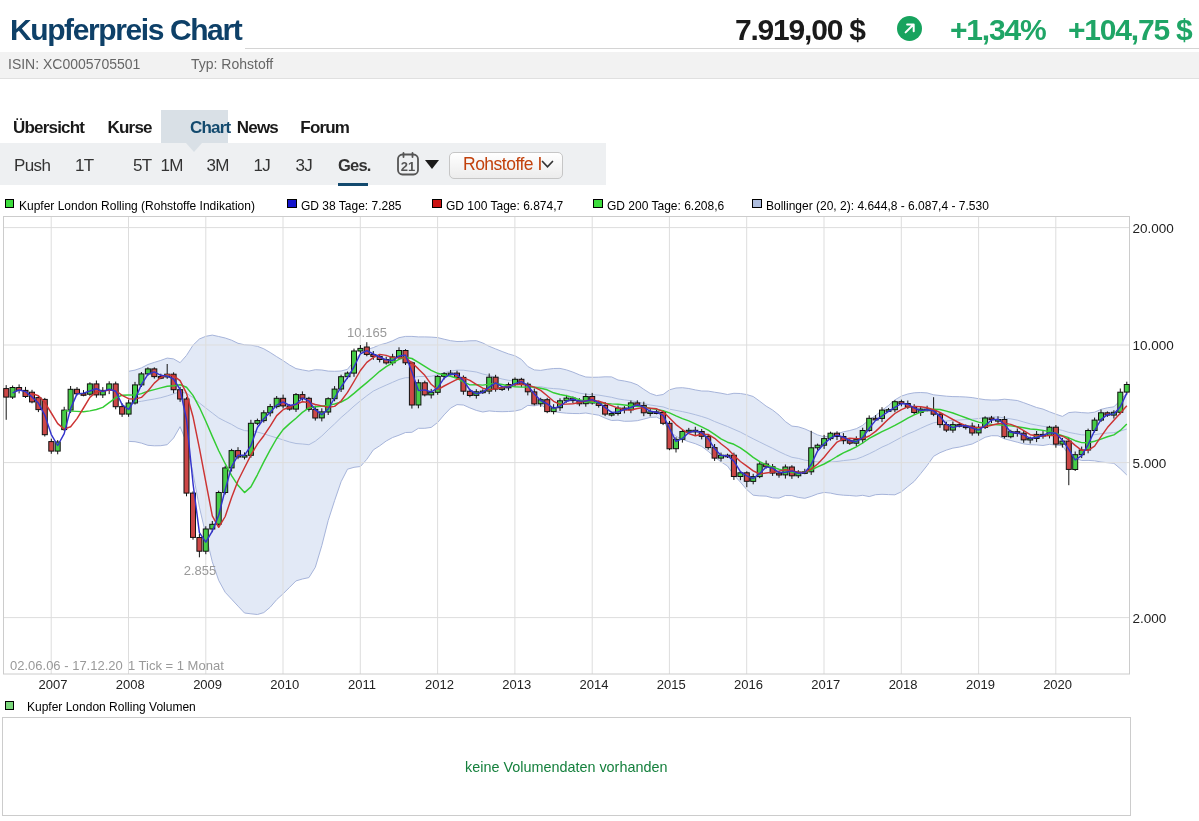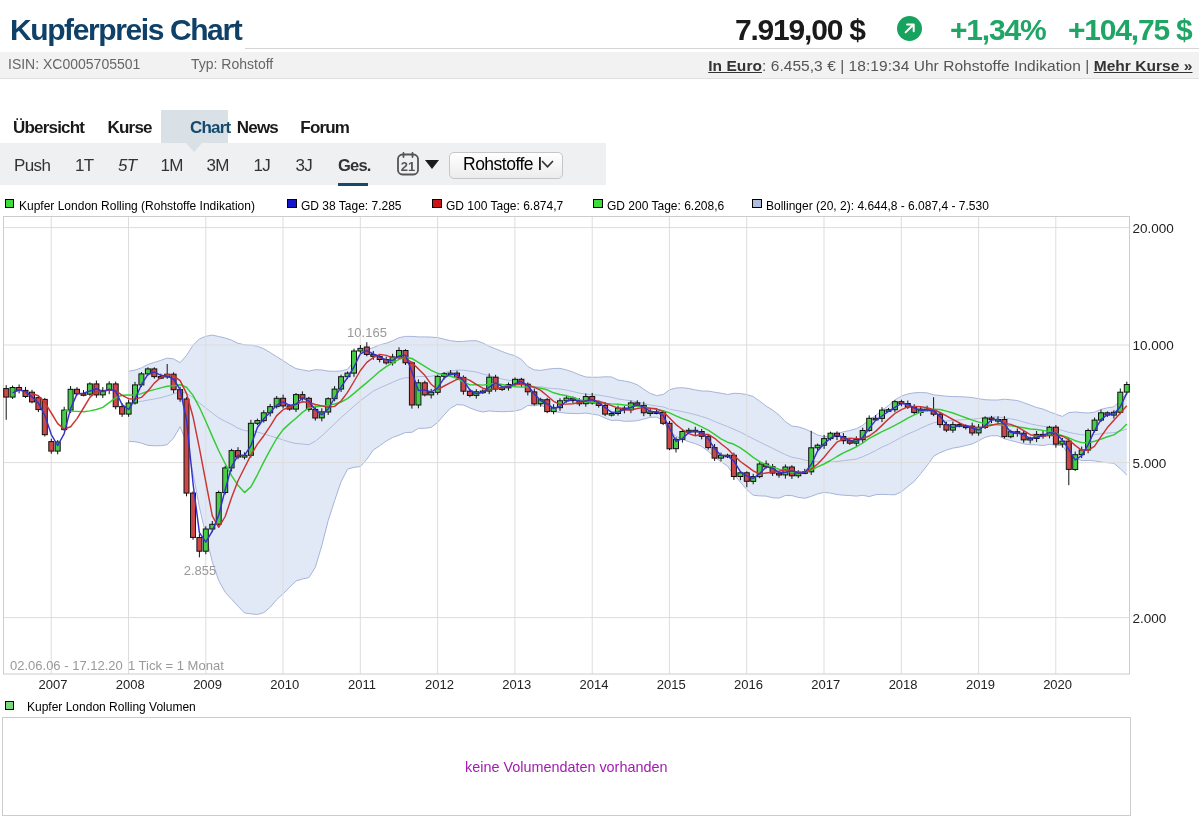--- a/index.html
+++ b/index.html
@@ -30,49 +30,48 @@
 <div class="abs hdr-line"></div>
 <div class="abs price" id="price" style="left:735px;">7.919,00 $</div>
 <div class="abs circ"><svg width="25" height="25" viewBox="0 0 25 25">
       <path d="M8.6 16.4 L16 9 M10.1 8.6 h6.6 v6.6" stroke="#ffffff" stroke-width="2" fill="none" stroke-linecap="round" stroke-linejoin="round"></path>
     </svg></div>
 <div class="abs price green" id="pct" style="left:950px;">+1,34%</div>
 <div class="abs price green" id="chg" style="left:1068px;">+104,75 $</div>
 <div class="abs graybar">
   <span class="gtxt" id="isin" style="left:8px;top:4.8px;font-size:14px;color:#666;">ISIN: XC0005705501</span>
   <span class="gtxt" style="left:155px;top:4.8px;font-size:14px;color:#666;margin-left:36px;">Typ: Rohstoff</span>
-  <span class="gtxt" id="ineuro" style="right:6.5px;top:5.8px;font-size:15.5px;color:#555;letter-spacing:0.05px;"><b style="color:#333;text-decoration:underline;">In Euro</b>: 6.455,3 € | 18:19:34 Uhr Rohstoffe Indikation | <b style="color:#333;text-decoration:underline;">Mehr Kurse »</b></span>
 </div>
 <div class="nav">
   <div class="tabbg"></div>
   <span id="nav1" style="left:13px;">Übersicht</span>
   <span style="left:107.5px;">Kurse</span>
   <span style="left:190px;color:#134a6e;">Chart</span>
   <span style="left:236.8px;">News</span>
   <span style="left:300.3px;">Forum</span>
 </div>
 <div class="notch"></div>
 <div class="abs toolbar">
   <span id="push" style="left:14px;">Push</span>
   <span style="left:75px;">1T</span>
-  <span style="left:118px;font-style:italic;">5T</span>
+  <span style="left:133px;">5T</span>
   <span style="left:160.5px;">1M</span>
   <span style="left:206.5px;">3M</span>
   <span style="left:253.5px;">1J</span>
   <span style="left:295.5px;">3J</span>
   <span class="ges" style="left:338px;font-size:16.5px;letter-spacing:-0.8px;text-align:right;">Ges.</span>
   <svg style="position:absolute;left:397px;top:9px;" width="22" height="24" viewBox="0 0 22 24">
       <rect x="1" y="2.5" width="20" height="20" rx="4.5" fill="none" stroke="#555" stroke-width="1.8"></rect>
       <line x1="6.5" y1="1" x2="6.5" y2="5" stroke="#555" stroke-width="1.8" stroke-linecap="round"></line>
       <line x1="15.5" y1="1" x2="15.5" y2="5" stroke="#555" stroke-width="1.8" stroke-linecap="round"></line>
       <text x="11" y="18.5" font-size="13" font-weight="bold" fill="#555" text-anchor="middle" font-family="Liberation Sans,sans-serif">21</text>
     </svg>
   <span style="left:425px;top:17px;width:0;height:0;border-left:7.2px solid transparent;border-right:7.2px solid transparent;border-top:9px solid #1a1a1a;"></span>
   <div class="ddbtn"></div>
-  <span id="rst" style="left:463px;top:12.5px;color:#000000;font-size:17.5px;letter-spacing:-0.5px;">Rohstoffe I</span>
+  <span id="rst" style="left:463px;top:12.5px;color:#c2410c;font-size:17.5px;letter-spacing:-0.5px;">Rohstoffe I</span>
   <svg style="position:absolute;left:541px;top:16.5px;" width="13" height="9" viewBox="0 0 13 9">
       <path d="M1.5 1.5 L6.5 6.8 L11.5 1.5" stroke="#333" stroke-width="1.7" fill="none" stroke-linecap="round"></path>
     </svg>
 </div>
 <div class="legend">
   <span class="sq" style="left:4.5px;background:#3ddd3d;"></span>
     <span class="t" id="lg1" style="left:19px;">Kupfer London Rolling (Rohstoffe Indikation)</span>
   <span class="sq" style="left:287px;background:#1414cc;"></span>
     <span class="t" style="left:301px;">GD 38 Tage: 7.285</span>
   <span class="sq" style="left:432px;background:#cc1414;"></span>
@@ -489,13 +488,13 @@
 <text x="980.4" y="689" text-anchor="middle">2019</text>
 <text x="1057.6" y="689" text-anchor="middle">2020</text>
 </g>
 </svg>
   </div>
 <div class="legend">
   <span class="sq" style="left:4.5px;top:700.5px;background:#7bd77b;"></span>
     <span class="t" id="lg2" style="left:19px;top:701px;margin-left:8px;">Kupfer London Rolling Volumen</span>
 </div>
 <div class="abs volbox"></div>
-<div class="abs" id="keine" style="left:465px;top:760px;font-size:14.4px;color:#a21caf;">keine Volumendaten vorhanden</div>
+<div class="abs" id="keine" style="left:465px;top:760px;font-size:14.4px;color:#15803d;">keine Volumendaten vorhanden</div>
 
 </body></html>

